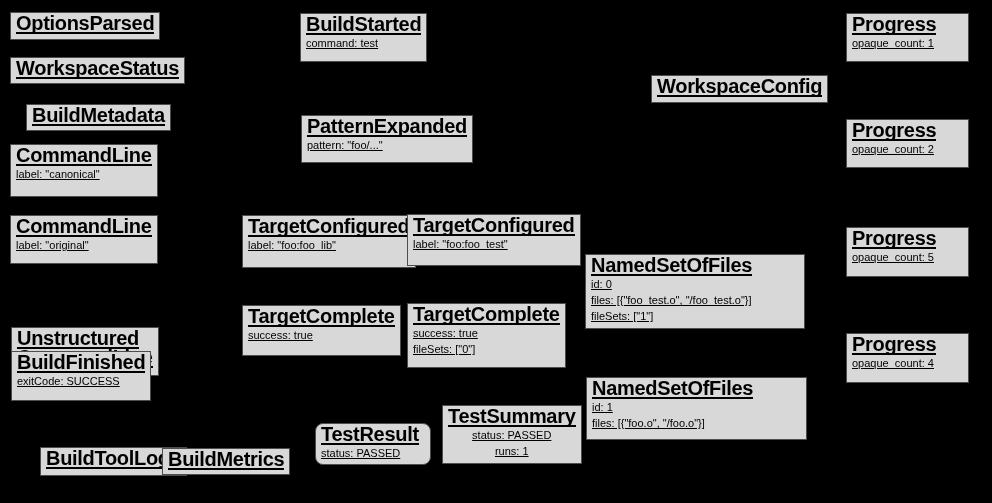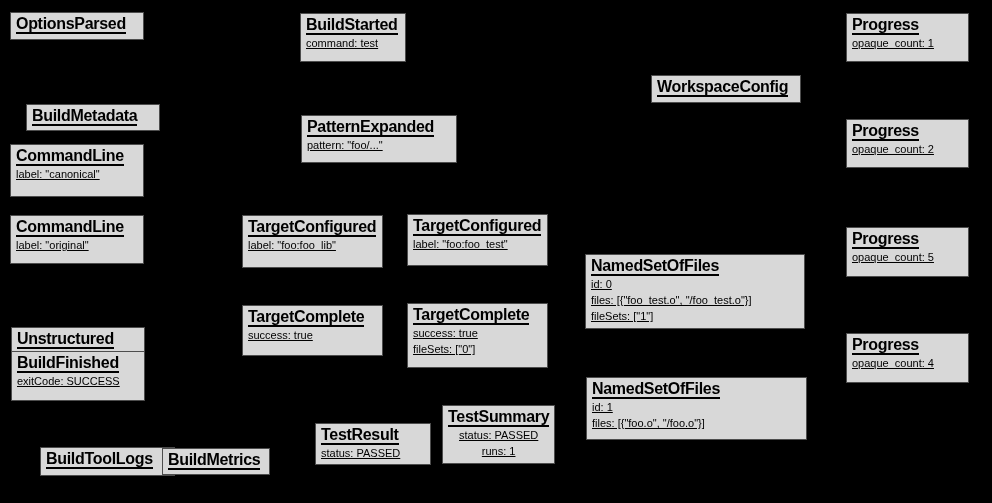--- a/index.html
+++ b/index.html
@@ -23,36 +23,39 @@
     color: var(--text, #000000);
     padding: 2px 5px 3px 5px;
     white-space: nowrap;
   }
   .title-row {
     line-height: 17px;
   }
   .title-text {
     display: inline-block;
     font-weight: bold;
-    font-size: 16px;
+    font-size: 20px;
     letter-spacing: -0.3px;
     border-bottom: 2px solid #000000;
   }
   .body-line {
     font-size: 11px;
     line-height: 16px;
     text-decoration: underline;
   }
 </style>
 </head>
 <body>
 
 <div class="canvas" style="--bg: #000000; --node-fill: #d8d8d8; --node-border: #4d4d4d; --text: #000000;">
     <div class="node" style="left: 10px; top: 12px; min-width: 134px; min-height: 28px;">
       <div class="title-row"><span class="title-text">OptionsParsed</span></div>
+    </div>
+    <div class="node" style="left: 10px; top: 57px; min-width: 150px; min-height: 27px;">
+      <div class="title-row"><span class="title-text">WorkspaceStatus</span></div>
     </div>
     <div class="node" style="left: 26px; top: 104px; min-width: 134px; min-height: 27px;">
       <div class="title-row"><span class="title-text">BuildMetadata</span></div>
     </div>
     <div class="node" style="left: 10px; top: 144px; min-width: 134px; min-height: 53px;">
       <div class="title-row"><span class="title-text">CommandLine</span></div>
       <div class="body-line">label: "canonical"</div>
     </div>
     <div class="node" style="left: 10px; top: 215px; min-width: 134px; min-height: 49px;">
       <div class="title-row"><span class="title-text">CommandLine</span></div>
@@ -90,21 +93,21 @@
     </div>
     <div class="node" style="left: 242px; top: 305px; min-width: 141px; min-height: 51px;">
       <div class="title-row"><span class="title-text">TargetComplete</span></div>
       <div class="body-line">success: true</div>
     </div>
     <div class="node" style="left: 407px; top: 303px; min-width: 141px; min-height: 65px;">
       <div class="title-row"><span class="title-text">TargetComplete</span></div>
       <div class="body-line">success: true</div>
       <div class="body-line">fileSets: ["0"]</div>
     </div>
-    <div class="node" style="left: 315px; top: 423px; min-width: 116px; min-height: 40px;">
+    <div class="node" style="left: 315px; top: 423px; min-width: 116px; min-height: 40px; border-radius: 8px;">
       <div class="title-row"><span class="title-text">TestResult</span></div>
       <div class="body-line">status: PASSED</div>
     </div>
     <div class="node" style="left: 442px; top: 405px; min-width: 113px; min-height: 59px; text-align: center;">
       <div class="title-row"><span class="title-text">TestSummary</span></div>
       <div class="body-line">status: PASSED</div>
       <div class="body-line">runs: 1</div>
     </div>
     <div class="node" style="left: 651px; top: 75px; min-width: 150px; min-height: 28px;">
       <div class="title-row"><span class="title-text">WorkspaceConfig</span></div>

